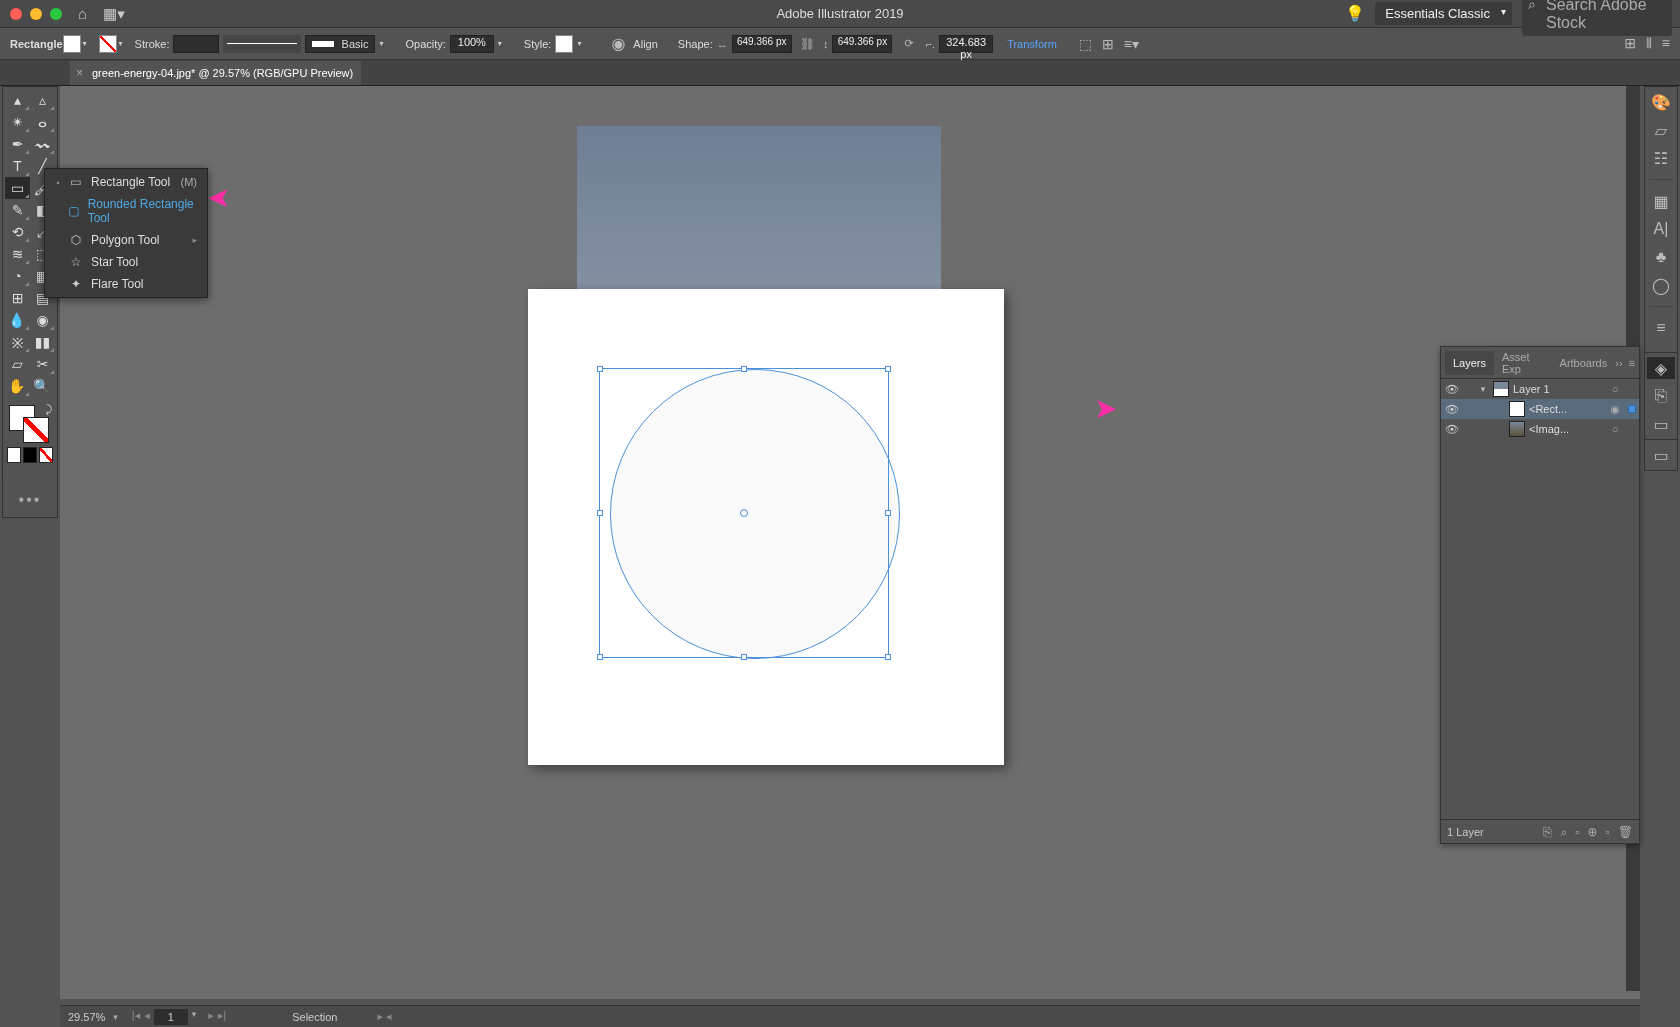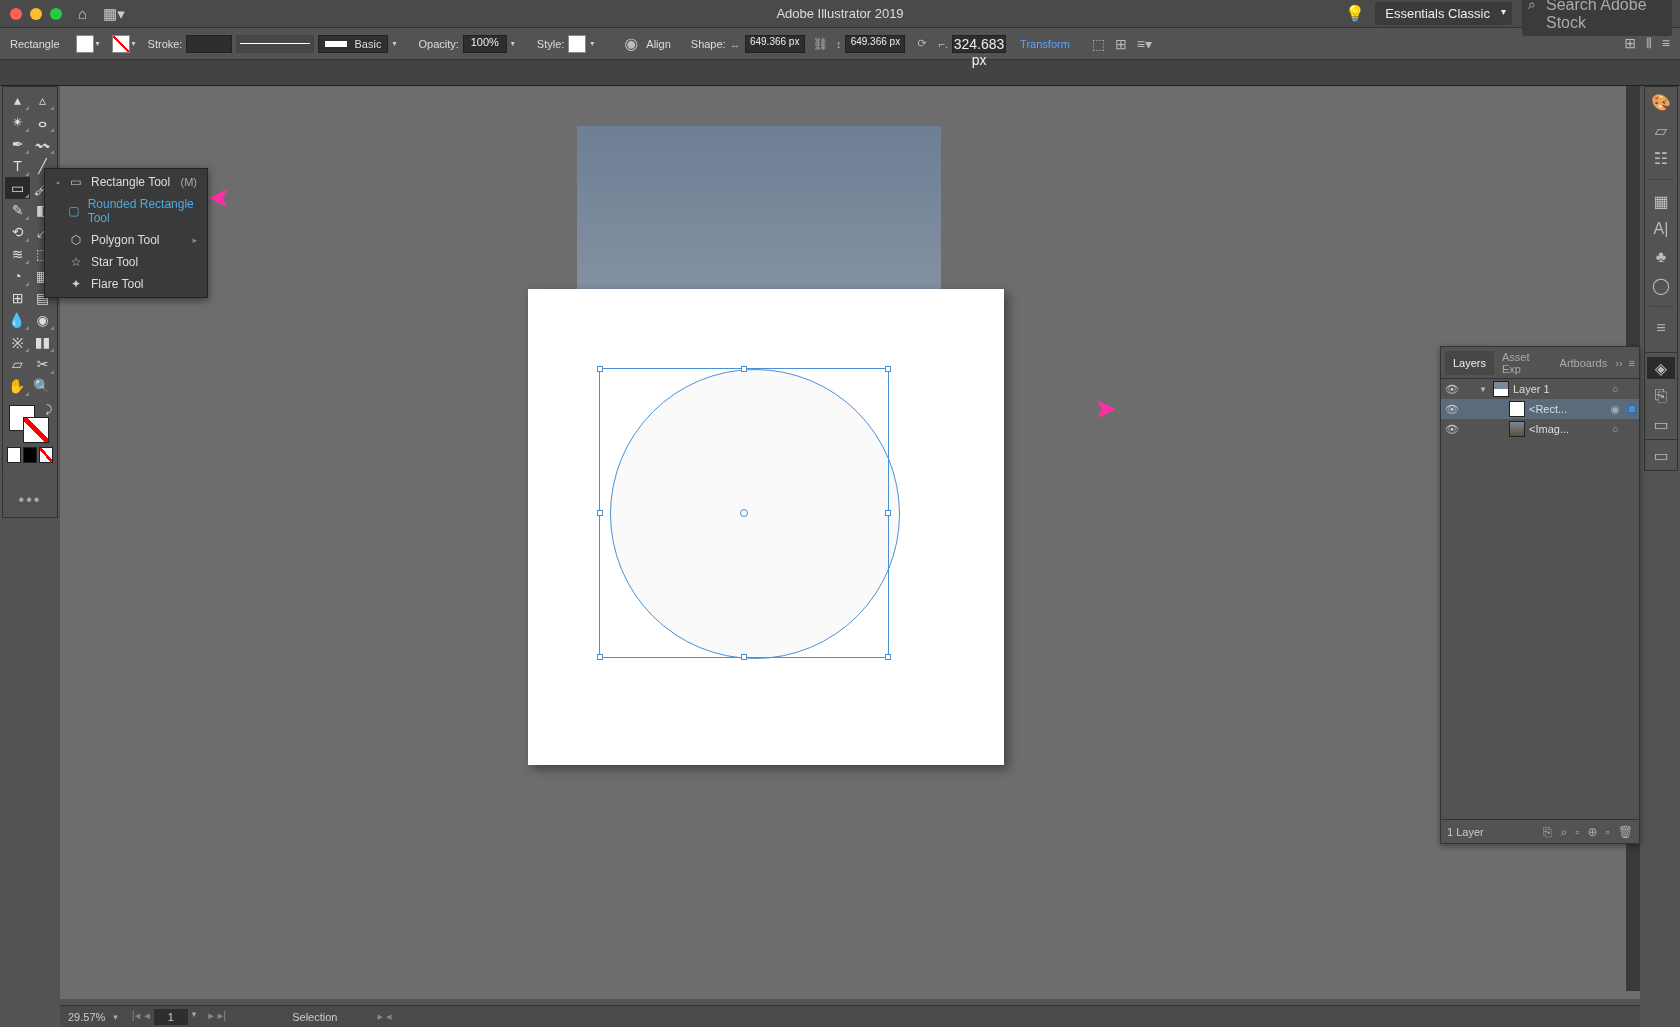--- a/index.html
+++ b/index.html
@@ -16,36 +16,36 @@
 .title-text { position: absolute; left: 50%; transform: translateX(-50%); color: #ddd; font-size: 13px; }
 .titlebar-right { position: absolute; right: 8px; display: flex; align-items: center; gap: 10px; }
 .bulb-ic { color: #bbb; font-size: 16px; }
 .workspace-dd { background: #3b3b3b; color: #eee; padding: 4px 22px 4px 10px; font-size: 13px; border-radius: 3px; position: relative; }
 .workspace-dd::after { content:"▾"; position:absolute; right:6px; font-size:10px; }
 .search-stock { background: #3b3b3b; color: #aaa; padding: 4px 8px 4px 24px; font-size: 16px; border-radius: 3px; width: 150px; position: relative;}
 .search-stock::before { content:"⌕"; position:absolute; left:6px; color:#aaa; font-size:14px; }
 
 
 .controlbar { height: 32px; background: #535353; display: flex; align-items: center; padding: 0 10px; border-bottom: 1px solid #333; color:#ddd; font-size:11px;}
-.ctrl-label { margin-right: 16px; }
+.ctrl-label { margin-right: 0; font-weight: bold; }
 .swatch { width:18px; height:18px; border:1px solid #888; margin-right:2px; background:#fff;}
 .swatch.none { background: linear-gradient(to top right, #fff 45%, #f00 45%, #f00 55%, #fff 55%); }
 .dd-caret { font-size:8px; color:#ccc; margin-right:12px;}
 .cb-group { display:flex; align-items:center; gap:4px; margin-right:10px;}
 .stroke-input { width:46px; height:18px; background:#2e2e2e; border:1px solid #222; }
 .stroke-line { width:78px; height:18px; background:#464646; display:flex; align-items:center; position:relative;}
 .stroke-line::before {content:""; position:absolute; left:4px; right:4px; top:8px; border-top:1px solid #fff;}
 .basic-btn { width:70px; height:18px; background:#303030; display:flex; align-items:center; justify-content:flex-end; padding:0 6px; color:#ddd; border:1px solid #222;}
 .basic-btn::before { content:""; width:30px; border-top:5px solid #fff; border-bottom:1px solid #fff; margin-right:8px;}
 .opacity-input { width:44px; height:18px; background:#2e2e2e; border:1px solid #222; color:#eee; text-align:center; font-size:11px;}
 .style-sw { width:18px; height:18px; background:#fff; border:1px solid #888;}
 .globe { font-size:16px; color:#bbb; margin:0 8px;}
 .shape-input { width:60px; height:18px; background:#2e2e2e; border:1px solid #222; color:#eee; font-size:10px; text-align:center;}
 .link-ic { font-size:12px; color:#bbb; margin:0 4px;}
-.corner-input { width:54px; height:18px; background:#2e2e2e; border:1px solid #222; color:#eee; font-size:14px; text-align:center;}
+.corner-input { width:54px; height:18px; background:#2e2e2e; border:1px solid #222; color:#eee; font-size:11px; text-align:center;}
 .transform-lbl { color:#5aa3ff; margin-left:10px;}
 .cb-right-icons { display:flex; gap:10px; color:#bbb; font-size:14px; margin-left:12px;}
 .cb-far-right { position:absolute; right:10px; display:flex; gap:10px; color:#bbb; font-size:14px;}
 
 
 .tabbar { height: 26px; background: #434343; display:flex; align-items:flex-end; padding-left:70px; border-bottom:1px solid #222;}
 .tab { height:24px; padding:0 8px 0 22px; font-size:11px; color:#ccc; display:flex; align-items:center; position:relative; background:#383838; margin-right:2px;}
 .tab::before { content:"×"; position:absolute; left:6px; color:#aaa; font-size:12px;}
 .tab.active { background:#535353; color:#fff;}
 
@@ -200,20 +200,21 @@
     <span>≡▾</span>
   </div>
   <div class="cb-far-right">
     <span>⊞</span>
     <span>⫴</span>
     <span>≡</span>
   </div>
 </div>
 
 <div class="tabbar">
+  <div class="tab active">green-energy-04.jpg* @ 29.57% (RGB/GPU Preview)</div>
 </div>
 
 <div class="canvas-area">
   <div class="image-box">
     <div class="mountain"></div>
     <div class="ground"></div>
   </div>
   <div class="artboard"></div>
   <div class="circle-shape"></div>
   <div class="sel-box">

